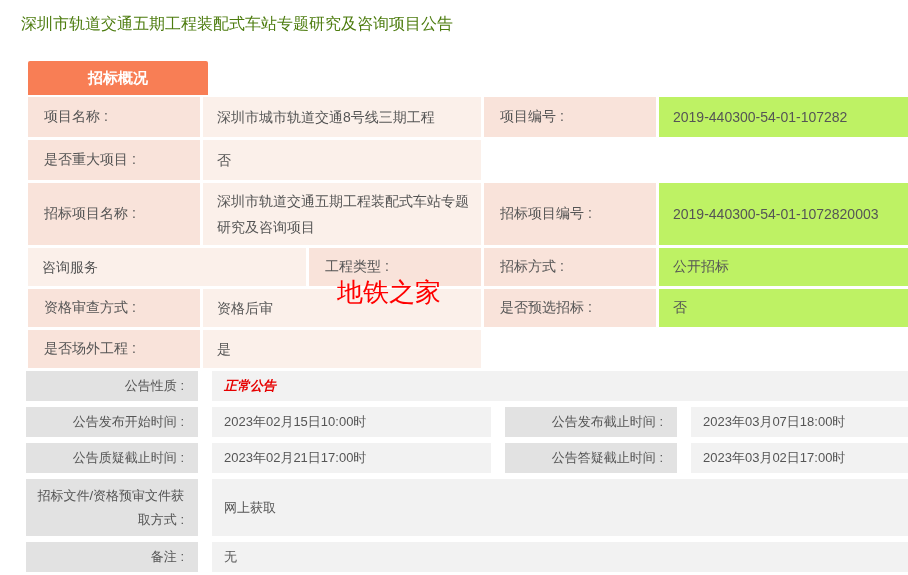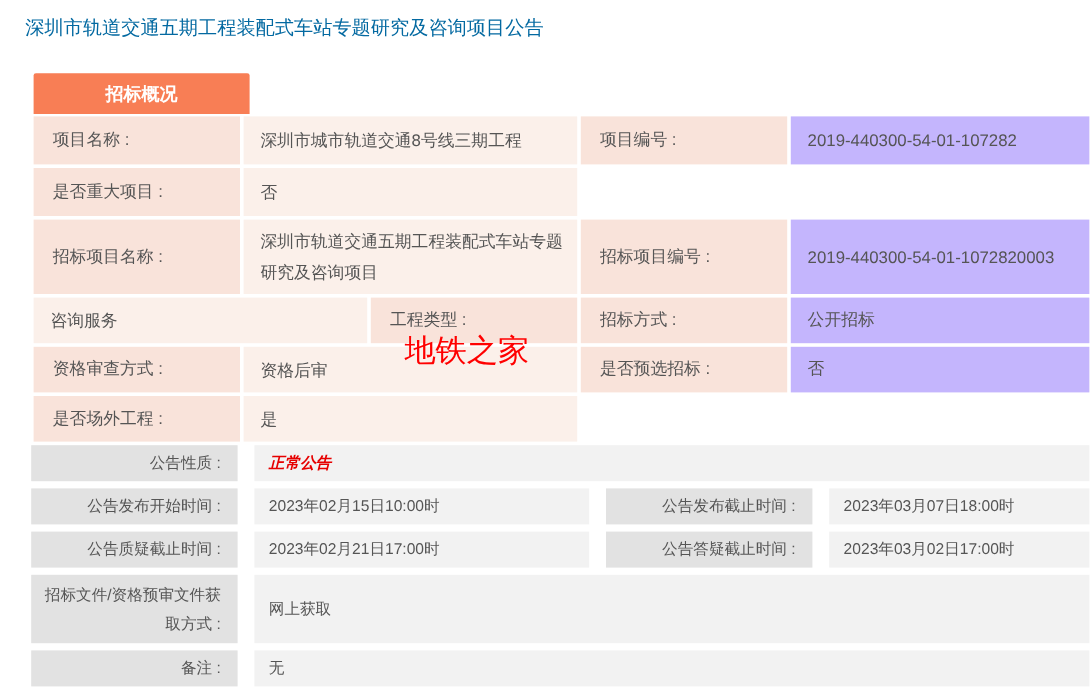--- a/index.html
+++ b/index.html
@@ -5,38 +5,38 @@
   html,body { margin:0; padding:0; }
   body {
     width:908px; height:575px; overflow:hidden;
     background:#ffffff;
     font-family:"Liberation Sans","DejaVu Sans",sans-serif;
     color:#555555;
     position:relative;
   }
   .page-title {
     padding:14px 0 0 21px;
-    font-size:16px; line-height:19px; color:#0369a1;
+    font-size:16px; line-height:19px; color:#4d7c0f;
   }
   .tab {
     margin:28px 0 0 28px;
     width:180px; height:34px;
     background:#f87e55;
     color:#ffffff; font-size:15px; font-weight:bold;
     display:flex; align-items:center; justify-content:center;
     border-radius:2px 2px 0 0;
     cursor:pointer;
   }
   
   .t1 { margin:2px 0 0 28px; width:880px; }
   .t1-row { display:flex; gap:3px; margin-bottom:3px; }
   .t1-cell { display:flex; align-items:center; box-sizing:border-box; font-size:14px; }
   .t1-label { width:172px; background:#f9e3da; padding-left:16px; }
   .t1-value { width:278px; background:#fbf0ea; padding-left:14px; line-height:26px; }
-  .t1-value2 { flex:1; background:#c4b5fd; padding-left:14px; }
+  .t1-value2 { flex:1; background:#bef264; padding-left:14px; }
   .h40 { height:40px; } .h62 { height:62px; } .h38 { height:38px; }
   
   .t2 { margin:3px 0 0 26px; width:882px; }
   .t2-row { display:flex; gap:14px; margin-bottom:6px; }
   .t2-cell { display:flex; align-items:center; box-sizing:border-box; font-size:13px; }
   .t2-label { width:172px; background:#e2e2e2; justify-content:flex-end; text-align:right; padding-right:14px; line-height:24px; }
   .t2-value { width:279px; background:#f2f2f2; padding-left:12px; }
   .t2-grow { flex:1; background:#f2f2f2; padding-left:12px; }
   .h30 { height:30px; } .h57 { height:57px; }
   .red-bold { color:#e60000; font-weight:bold;font-style:italic; }

